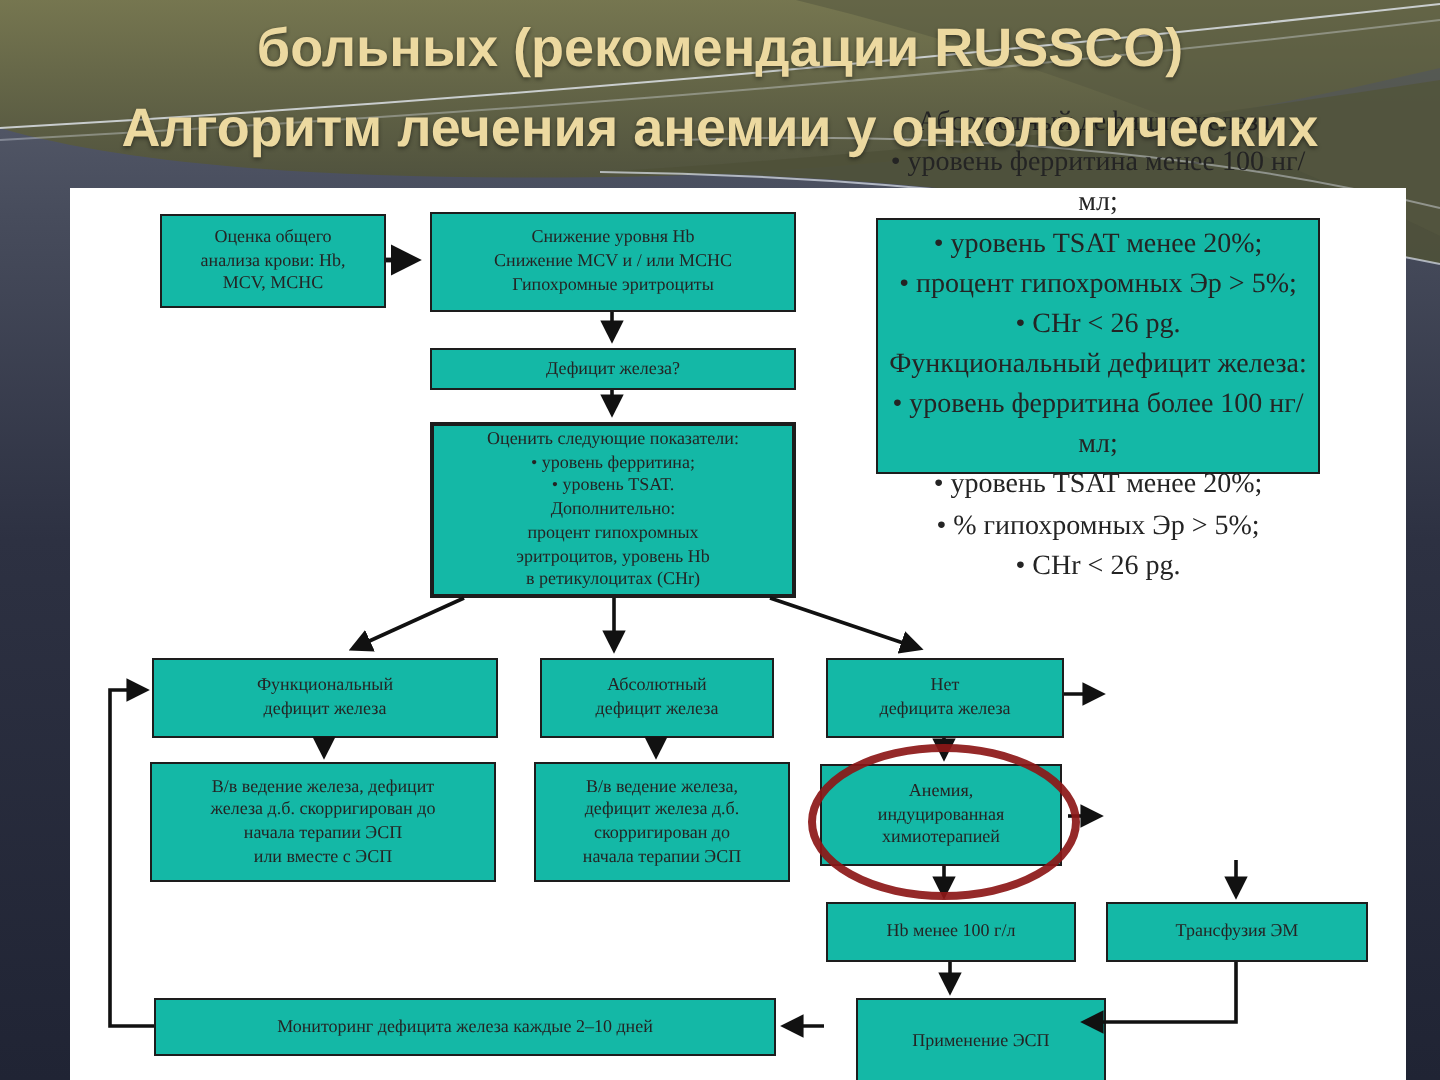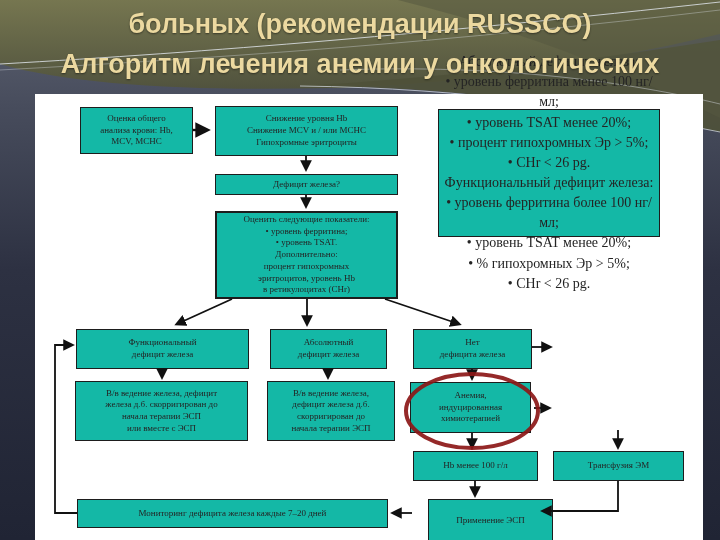--- a/index.html
+++ b/index.html
@@ -104,21 +104,21 @@
 или вместе с ЭСП</div>
   <div class="box" style="left:232px;top:287px;width:128px;height:60px">В/в ведение железа,
 дефицит железа д.б.
 скорригирован до
 начала терапии ЭСП</div>
   <div class="box" style="left:375px;top:288px;width:121px;height:51px">Анемия,
 индуцированная
 химиотерапией</div>
   <div class="box" style="left:378px;top:357px;width:125px;height:30px">Hb менее 100 г/л</div>
   <div class="box" style="left:518px;top:357px;width:131px;height:30px">Трансфузия ЭМ</div>
-  <div class="box" style="left:42px;top:405px;width:311px;height:29px">Мониторинг дефицита железа каждые 7–20 дней</div>
+  <div class="box" style="left:42px;top:405px;width:311px;height:29px">Мониторинг дефицита железа каждые 2–10 дней</div>
   <div class="box" style="left:393px;top:405px;width:125px;height:44px">Применение ЭСП</div>
 
   <svg class="connectors" viewBox="0 0 668 446" xmlns="http://www.w3.org/2000/svg" aria-hidden="true">
     <defs>
       <marker id="ah" viewBox="0 0 10 10" refX="7.5" refY="5" markerWidth="6.5" markerHeight="6.5" orient="auto-start-reverse">
         <path d="M0,0 L10,5 L0,10 Z" fill="#111"></path>
       </marker>
     </defs>
     <g stroke="#111" stroke-width="1.8" fill="none">
       <line x1="158" y1="36" x2="172" y2="36" stroke-width="2.4" marker-end="url(#ah)"></line>

